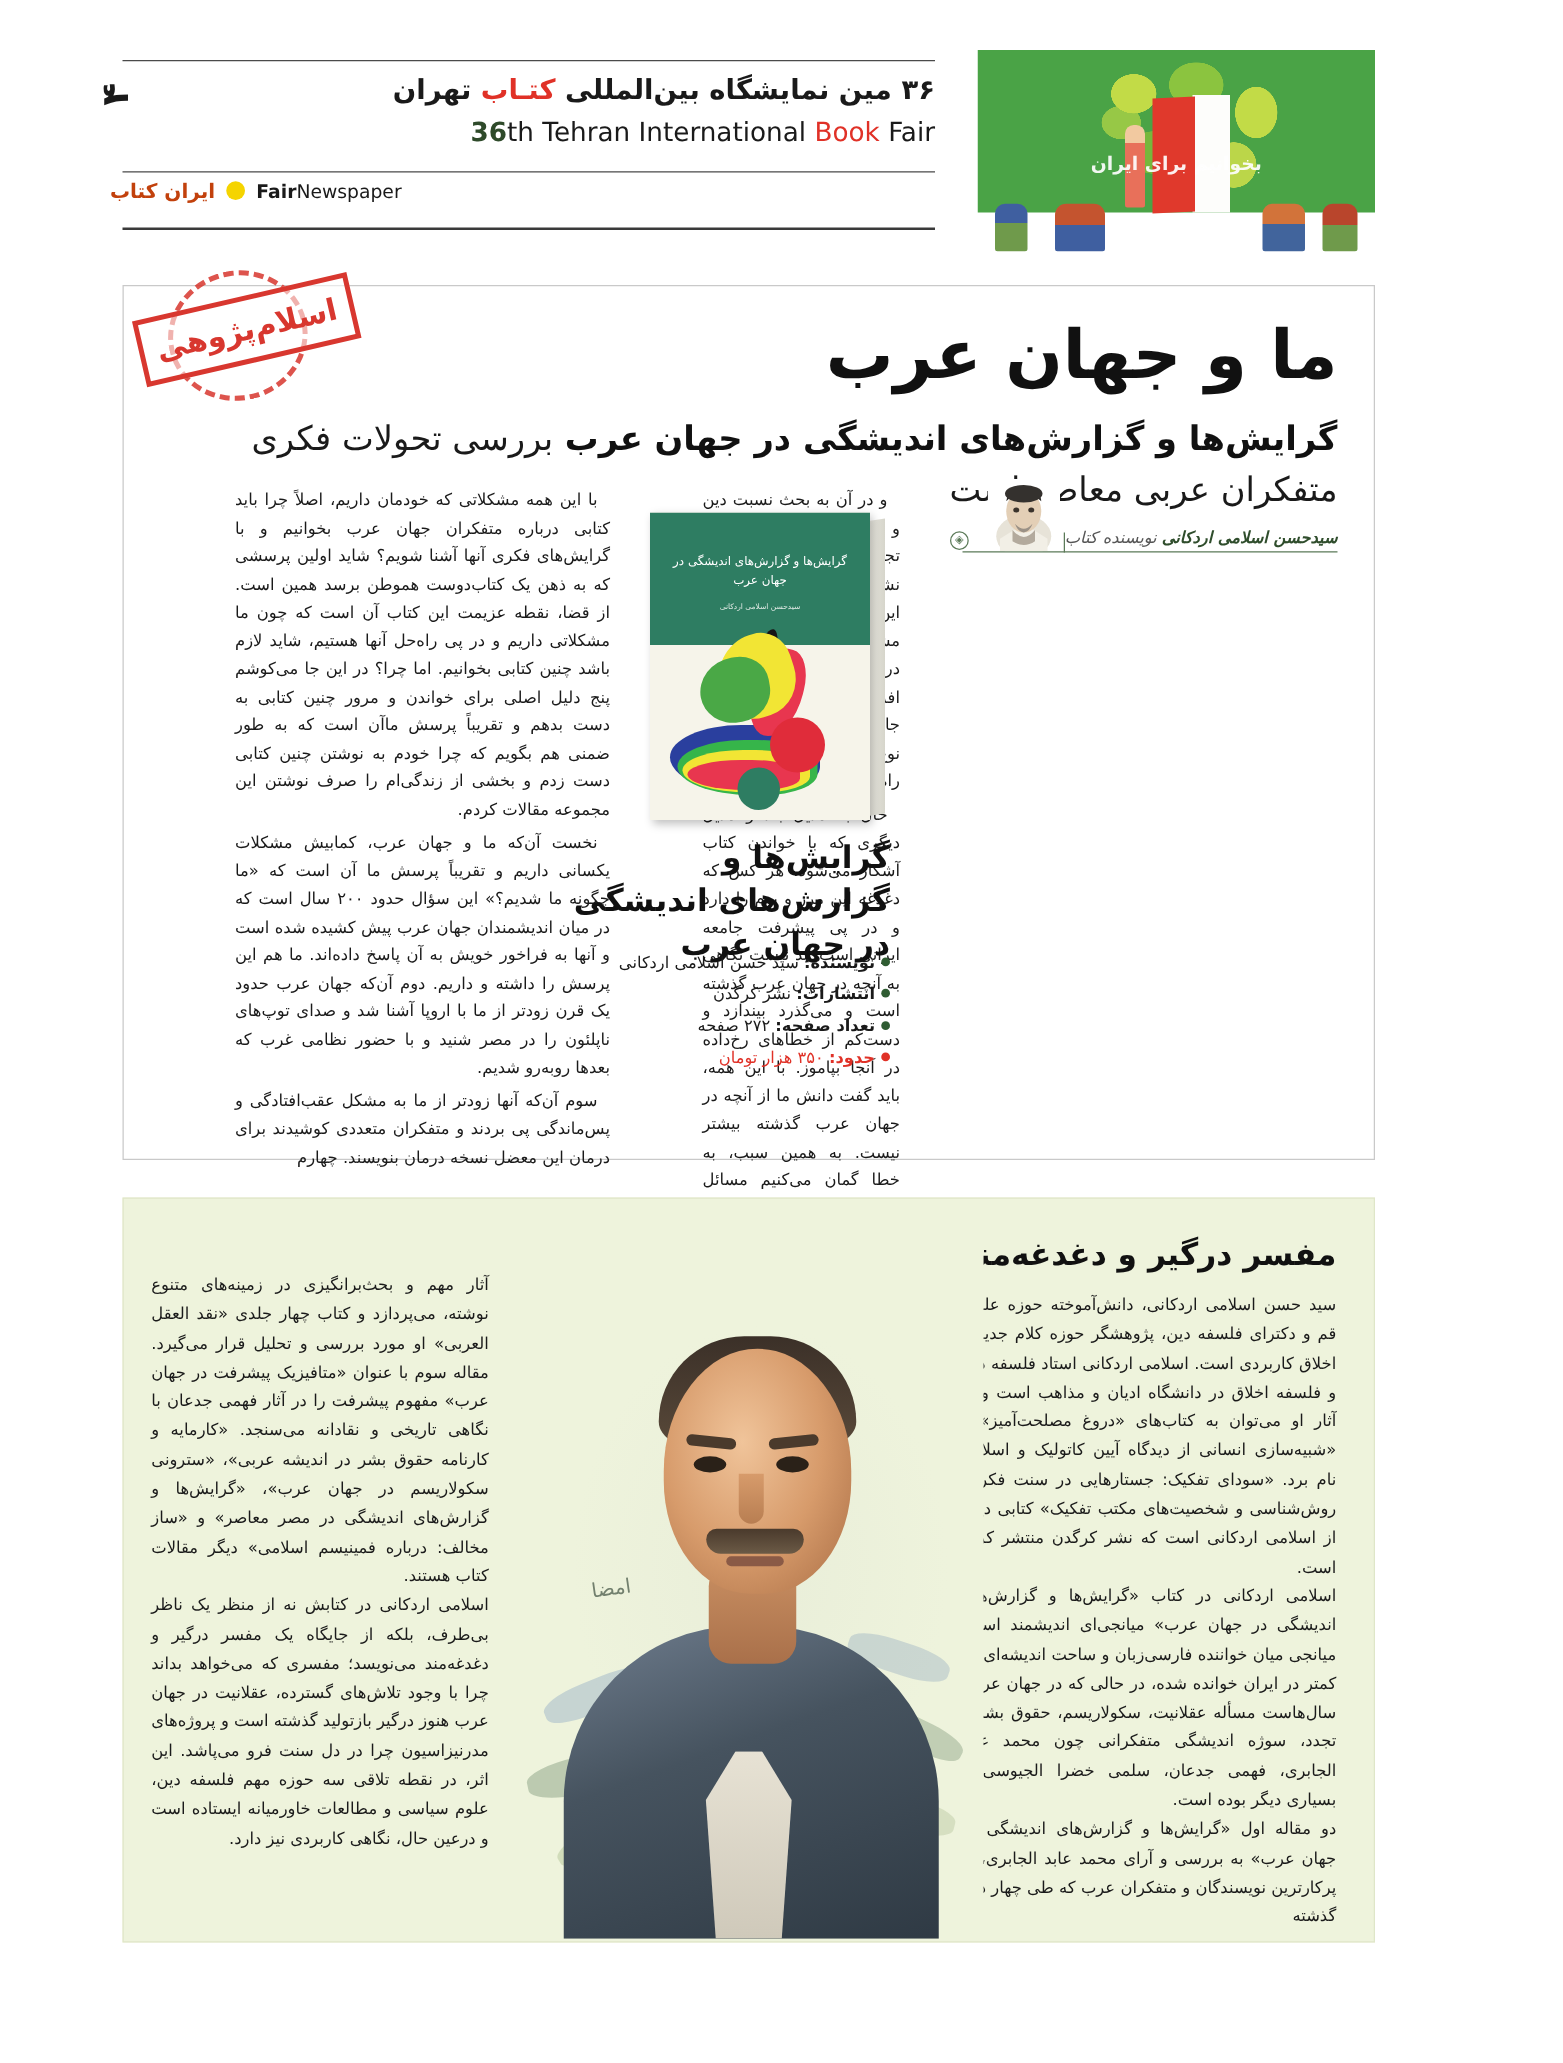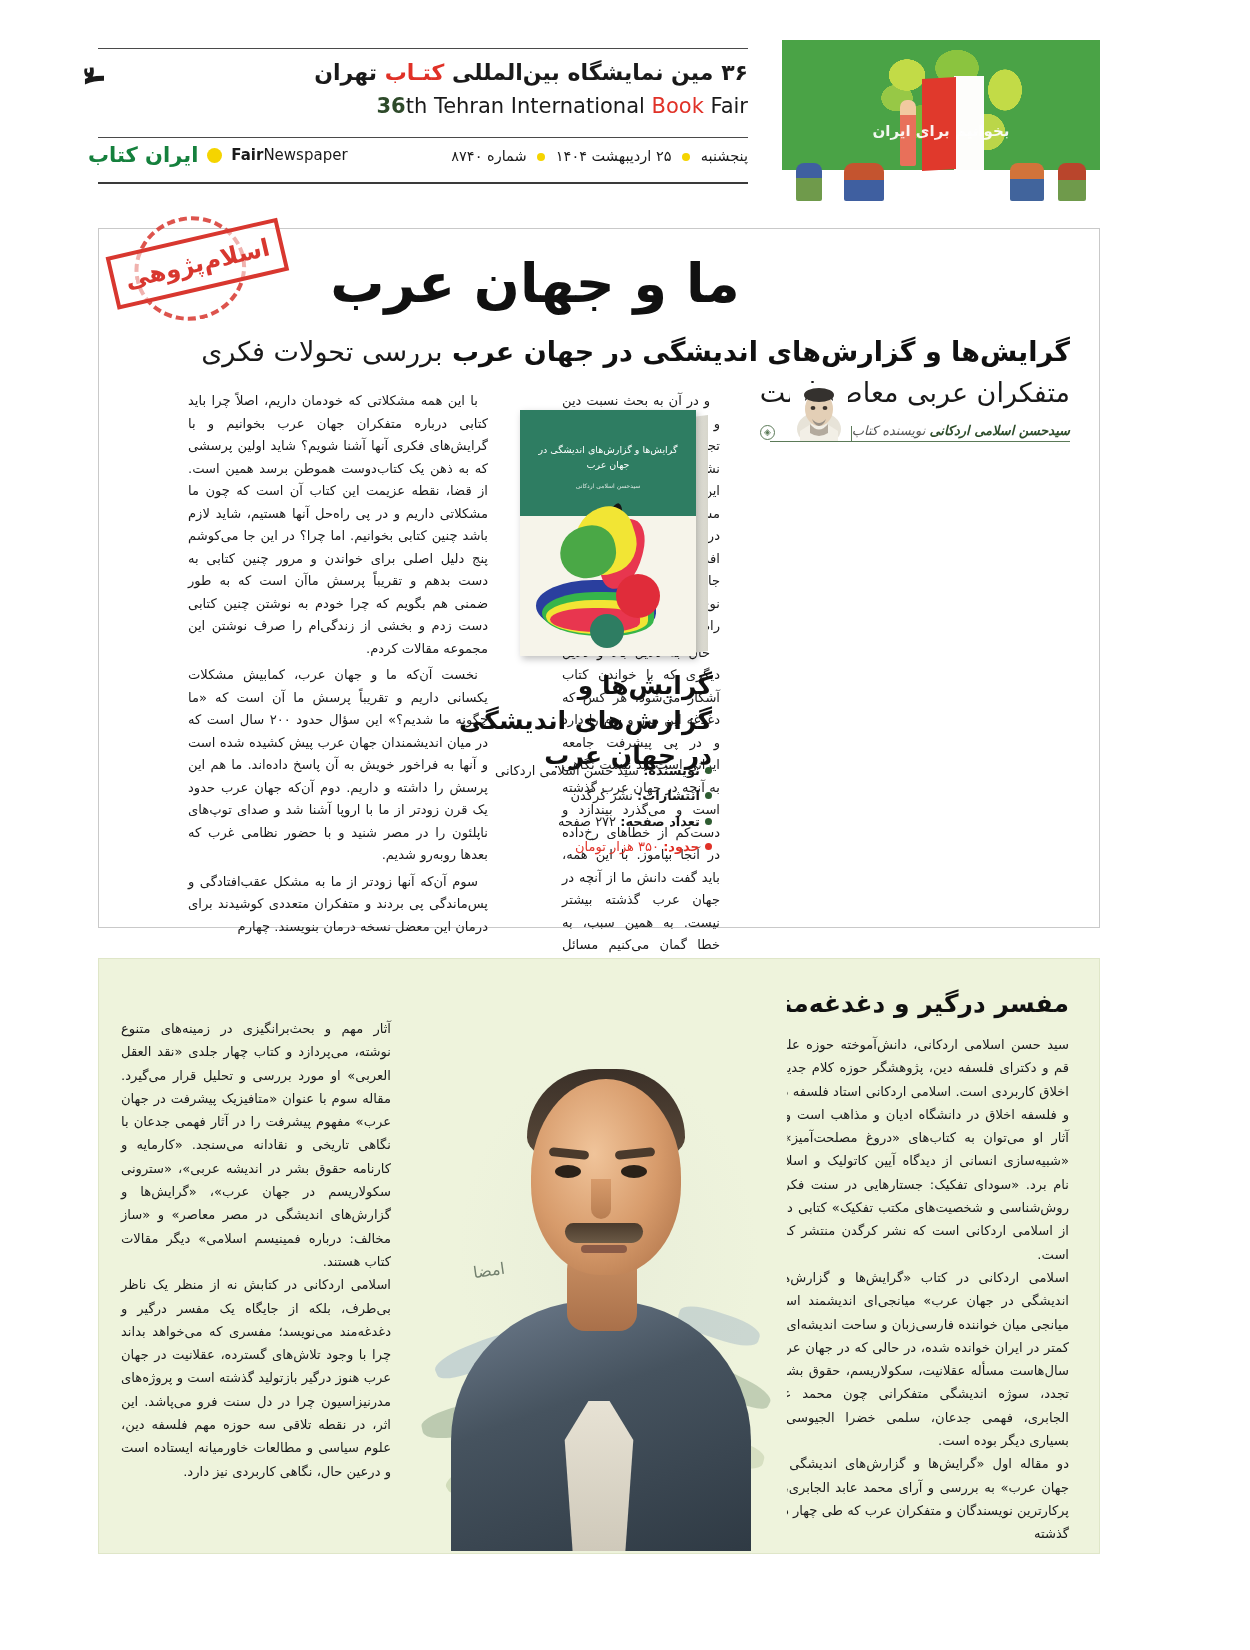--- a/index.html
+++ b/index.html
@@ -109,23 +109,23 @@
 
   .brand-block {
     position: absolute;
     top: 143px; left: 88px;
     display: flex;
     align-items: center;
     direction: ltr;
     gap: 9px;
   }
   .brand-logo-fa {
-    font-size: 21px;
-    font-weight: bold;
-    color: #15803d;
+    font-size: 16px;
+    font-weight: bold;
+    color: #c2410c;
     direction: rtl;
     letter-spacing: -1px;
     text-align: right;
   }
   .brand-dot {
     width: 15px; height: 15px;
     border-radius: 50%;
     background: #f5d400;
   }
   .brand-en {
@@ -246,21 +246,21 @@
     color: #d8372f;
     direction: rtl;
     letter-spacing: -1px;
   }
 
   
   .headline {
     position: absolute;
     top: 252px; left: 0;
     width: 1070px;
-    text-align: center;
+    text-align: right;
     font-size: 54px;
     font-weight: bold;
     color: #111;
     direction: rtl;
     letter-spacing: -1px;
   }
 
   .subhead {
     position: absolute;
     top: 332px; left: 130px;
@@ -590,27 +590,20 @@
     <div class="page-number">۴</div>
 
     <div class="fair-title-fa">
       <span>۳۶ مین نمایشگاه بین‌المللی </span><span class="hl">کتـاب</span><span> تهران</span>
     </div>
 
     <div class="fair-title-en">
       <span class="num">36</span><span>th Tehran International </span><span class="hl">Book</span><span> Fair</span>
     </div>
 
-    <div class="mast-date">
-      <span>پنجشنبه</span>
-      <span class="dot-sep"></span>
-      <span>۲۵ اردیبهشت ۱۴۰۴</span>
-      <span class="dot-sep"></span>
-      <span>شماره ۸۷۴۰</span>
-    </div>
 
     <div class="brand-block">
       <div class="brand-logo-fa">ایران کتاب</div>
       <div class="brand-dot"></div>
       <div class="brand-en"><b>Fair</b><span>Newspaper</span></div>
     </div>
 
     <div class="mast-art">
       <div class="art-green"></div>
       <div class="art-foliage"></div>

